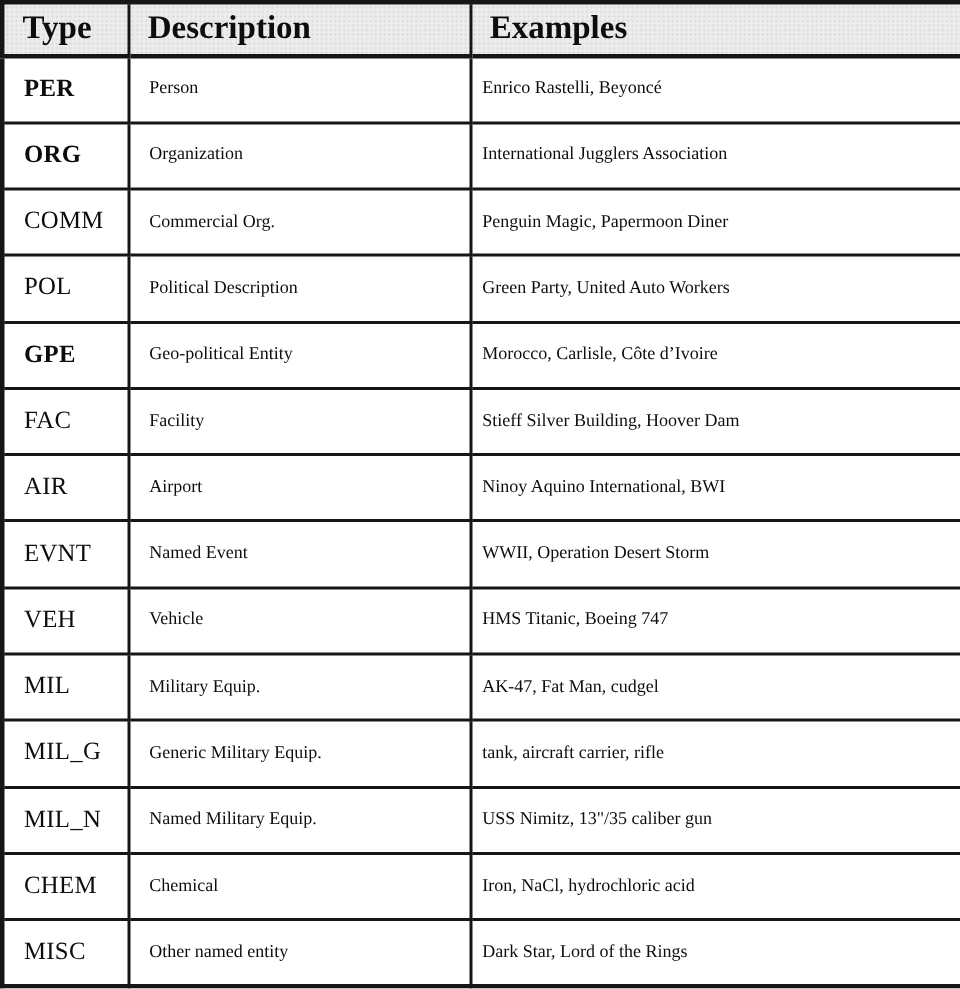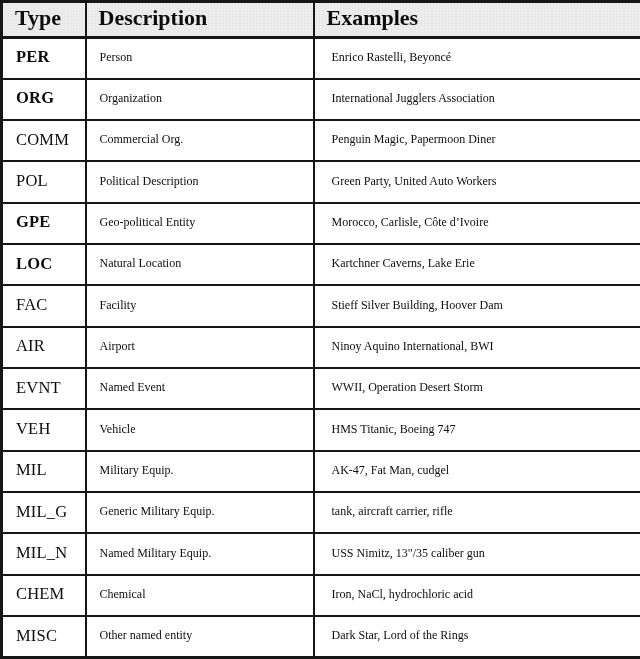--- a/index.html
+++ b/index.html
@@ -40,21 +40,21 @@
     padding: 2px 4px 5px 12px;
     border-bottom: 3px solid #161616;
     height: 34px;
   }
   .entity-table td {
     font-size: 12px;
     padding: 0 4px 2px 13px;
     height: 34px;
   }
   .entity-table td.ex-cell {
-    padding-left: 17px;
+    padding-left: 7px;
   }
   .entity-table td.type-cell {
     font-size: 16.5px;
     letter-spacing: 0.2px;
     margin-top: 28px;
   }
   .entity-table td.type-cell.bold {
     font-weight: bold;
   }
 </style>
@@ -95,25 +95,20 @@
     <td class="type-cell">POL</td>
     <td class="desc-cell">Political Description</td>
     <td class="ex-cell">Green Party, United Auto Workers</td>
   </tr>
         <tr>
     <td class="type-cell bold">GPE</td>
     <td class="desc-cell">Geo-political Entity</td>
     <td class="ex-cell">Morocco, Carlisle, Côte d’Ivoire</td>
   </tr>
         <tr>
-    <td class="type-cell bold">LOC</td>
-    <td class="desc-cell">Natural Location</td>
-    <td class="ex-cell">Kartchner Caverns, Lake Erie</td>
-  </tr>
-        <tr>
     <td class="type-cell">FAC</td>
     <td class="desc-cell">Facility</td>
     <td class="ex-cell">Stieff Silver Building, Hoover Dam</td>
   </tr>
         <tr>
     <td class="type-cell">AIR</td>
     <td class="desc-cell">Airport</td>
     <td class="ex-cell">Ninoy Aquino International, BWI</td>
   </tr>
         <tr>

